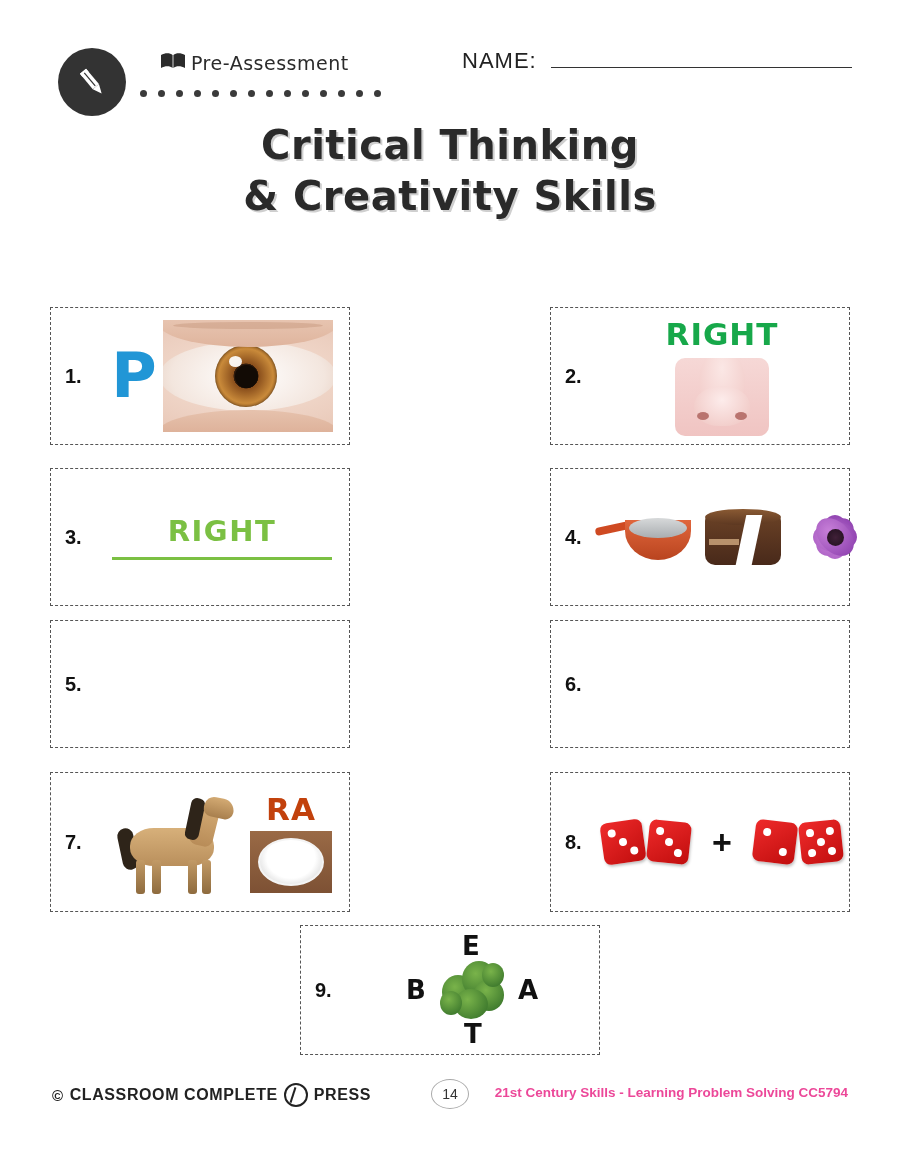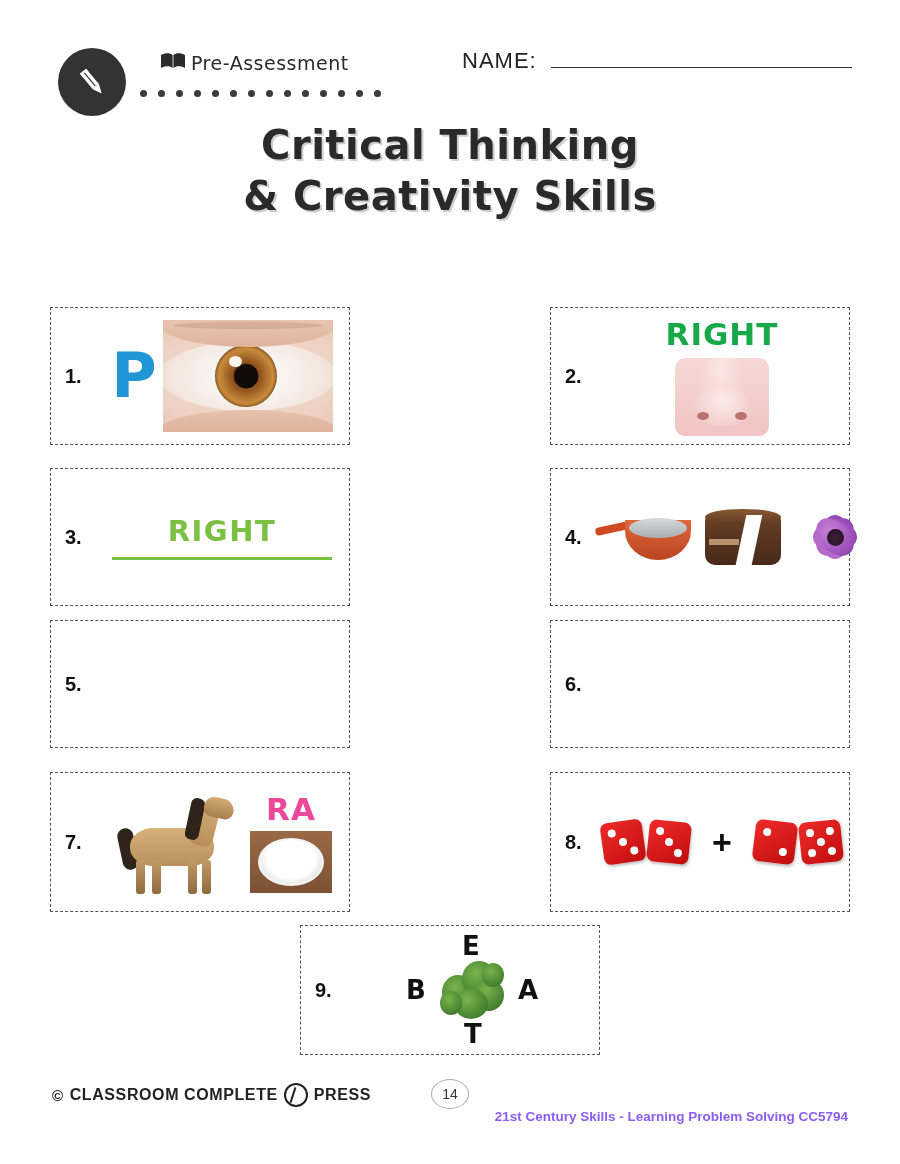--- a/index.html
+++ b/index.html
@@ -372,21 +372,21 @@
     border-radius:3px;
   }
   .horse .l1 { left:28px; }
   .horse .l2 { left:44px; }
   .horse .l3 { left:80px; }
   .horse .l4 { left:94px; }
 
   .ra-stack { width:90px; text-align:center; }
   .ra-text {
     font-family:"DejaVu Sans", sans-serif; font-weight:bold;
-    font-size:31px; color:#ec4899; letter-spacing:1px;
+    font-size:31px; color:#c2410c; letter-spacing:1px;
   }
   .plate-box {
     width:82px; height:62px; margin:4px auto 0;
     background: linear-gradient(#9a6a46,#7d5134);
     display:flex; align-items:center; justify-content:center;
   }
   .plate {
     width:62px; height:44px; border-radius:50%;
     background: radial-gradient(ellipse at 50% 40%, #ffffff 0 55%, #ececec 70%, #d6d6d6 100%);
     border:2px solid #f4f4f4;
@@ -445,21 +445,21 @@
   }
   .page-number {
     position:absolute; left:50%; top:4px; transform:translateX(-50%);
     width:36px; height:28px; border-radius:50%;
     border:1.5px solid #aaa; color:#333;
     display:flex; align-items:center; justify-content:center;
     font-size:14px;
   }
   .footer-right {
     position:absolute; right:52px; top:10px;
-    font-size:13.5px; font-weight:bold; color:#8b5cf6;margin-top:24px;
+    font-size:13.5px; font-weight:bold; color:#ec4899;
   }
 </style>
 </head>
 <body>
 
 <div class="page">
 
   <div class="header">
 
     <div class="pencil-badge">

